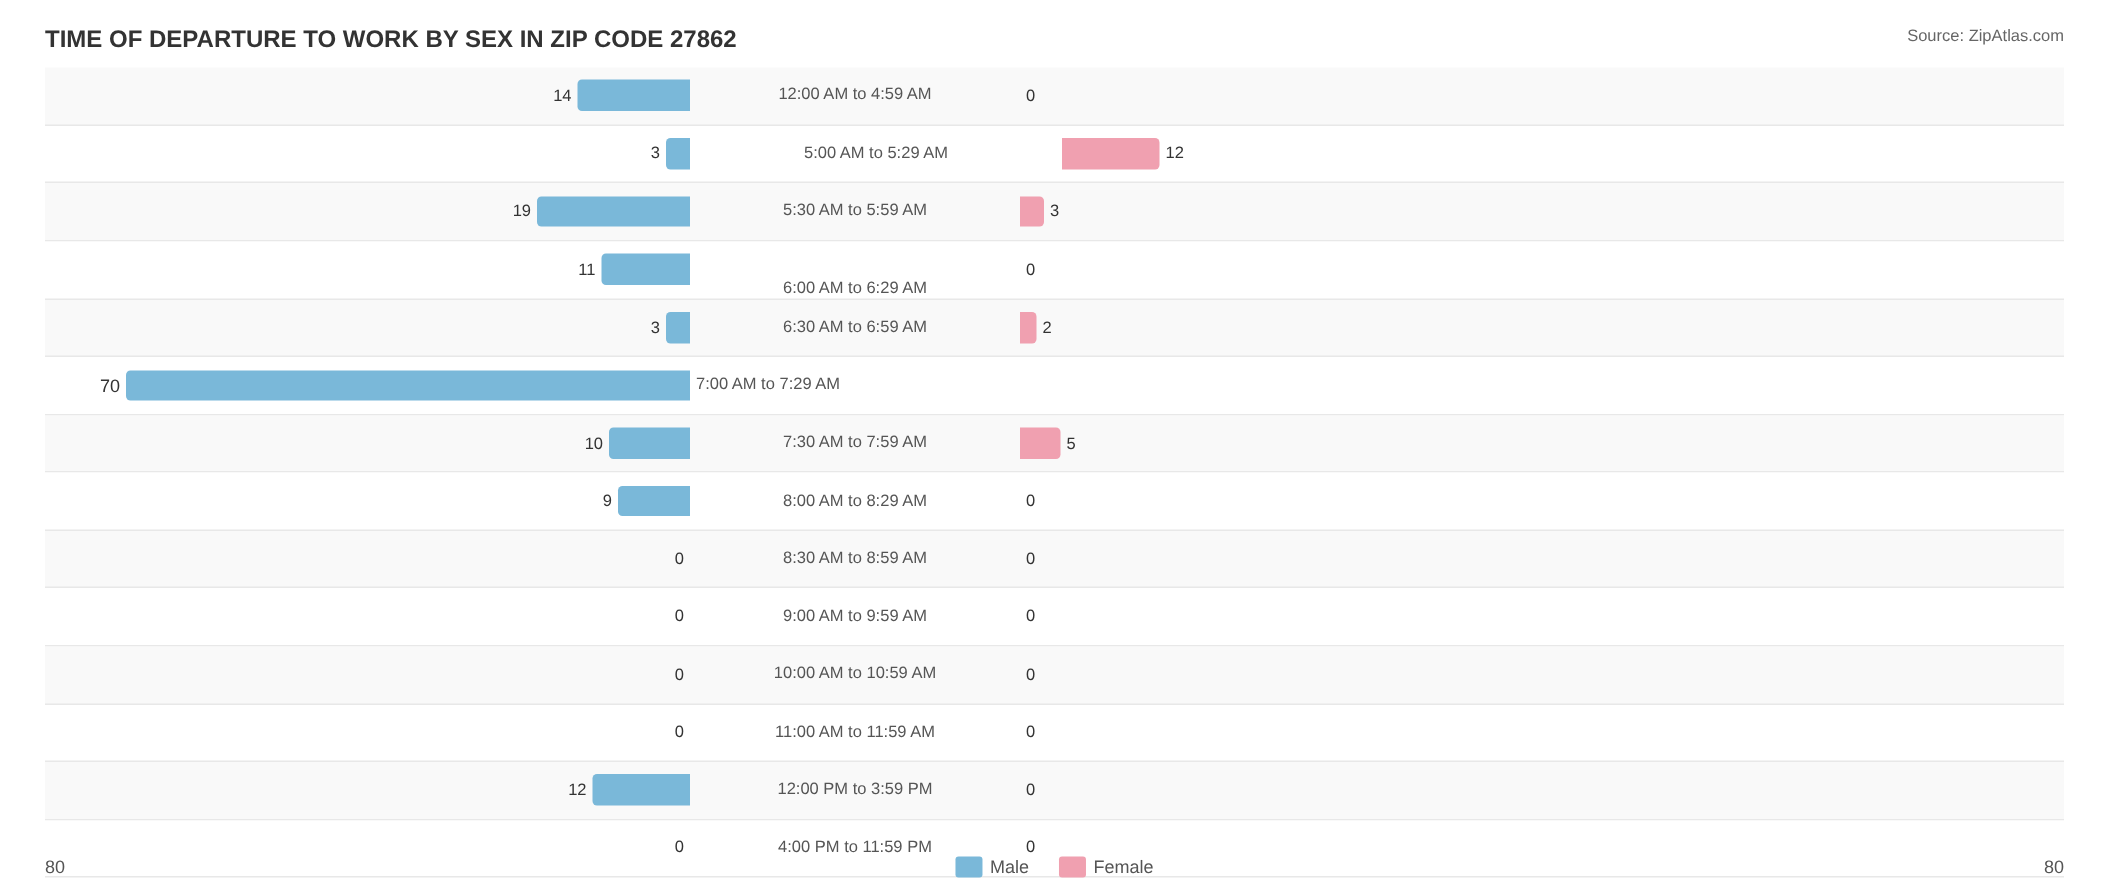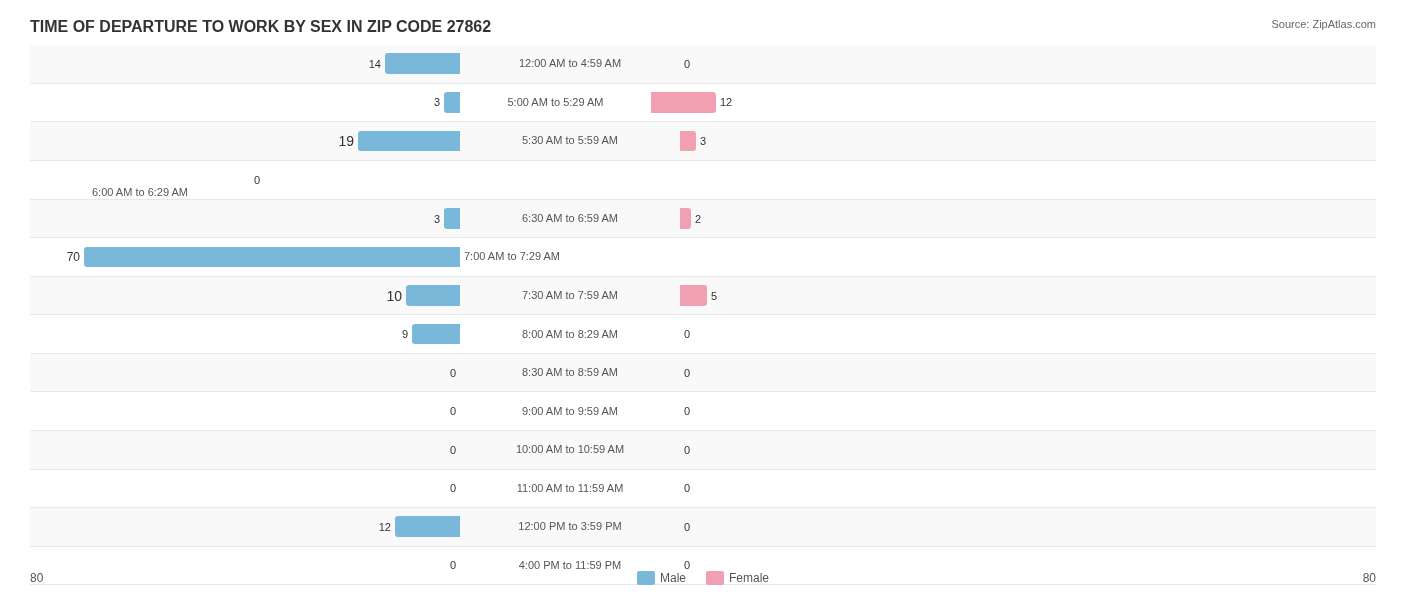--- a/index.html
+++ b/index.html
@@ -186,41 +186,46 @@
         <span class="bar-value-female" style="position:absolute;left:calc(100% + 4px);font-size:11px;color:#333;white-space:nowrap;">0</span>
       </div>
     </div>
   </div>
         <div class="bar-row">
     <div class="left-section" style="width:430px;">
       <div class="bar-male" style="width:16px; height:55%; background:#7ab8d9; border-radius:3px 0 0 3px; position:absolute; right:0;">
         <span class="bar-value-male" style="position:absolute;right:calc(100% + 4px);font-size:11px;color:#333;white-space:nowrap;">3</span>
       </div>
     </div>
-    <div class="label-section" style="width:191px;text-align:center;font-size:11px;color:#555;flex-shrink:0;">5:00 AM to 5:29 AM</div>
+    <div class="label-section" style="width:248px;text-align:center;font-size:11px;color:#555;flex-shrink:0;">5:00 AM to 5:29 AM</div>
     <div class="right-section" style="width:430px;">
       <div class="bar-female" style="width:65px; height:55%; background:#f0a0b0; border-radius:0 3px 3px 0; position:absolute; left:0;">
         <span class="bar-value-female" style="position:absolute;left:calc(100% + 4px);font-size:11px;color:#333;white-space:nowrap;">12</span>
       </div>
     </div>
   </div>
         <div class="bar-row">
     <div class="left-section" style="width:430px;">
       <div class="bar-male" style="width:102px; height:55%; background:#7ab8d9; border-radius:3px 0 0 3px; position:absolute; right:0;">
-        <span class="bar-value-male" style="position:absolute;right:calc(100% + 4px);font-size:14px;color:#333;white-space:nowrap;">19</span>
+        <span class="bar-value-male" style="position:absolute;right:calc(100% + 4px);font-size:11px;color:#333;white-space:nowrap;">19</span>
       </div>
     </div>
     <div class="label-section" style="width:220px;text-align:center;font-size:11px;color:#555;flex-shrink:0;">5:30 AM to 5:59 AM</div>
     <div class="right-section" style="width:430px;">
       <div class="bar-female" style="width:16px; height:55%; background:#f0a0b0; border-radius:0 3px 3px 0; position:absolute; left:0;">
         <span class="bar-value-female" style="position:absolute;left:calc(100% + 4px);font-size:11px;color:#333;white-space:nowrap;">3</span>
       </div>
     </div>
   </div>
         <div class="bar-row">
+    <div class="left-section" style="width:430px;">
+      <div class="bar-male" style="width:59px; height:55%; background:#7ab8d9; border-radius:3px 0 0 3px; position:absolute; right:0;">
+        <span class="bar-value-male" style="position:absolute;right:calc(100% + 4px);font-size:11px;color:#333;white-space:nowrap;">11</span>
+      </div>
+    </div>
     <div class="label-section" style="width:220px;text-align:center;font-size:11px;color:#555;flex-shrink:0;margin-top:25px;">6:00 AM to 6:29 AM</div>
     <div class="right-section" style="width:430px;">
       <div class="bar-female" style="width:0px; height:55%; background:#f0a0b0; border-radius:0 3px 3px 0; position:absolute; left:0;">
         <span class="bar-value-female" style="position:absolute;left:calc(100% + 4px);font-size:11px;color:#333;white-space:nowrap;">0</span>
       </div>
     </div>
   </div>
         <div class="bar-row">
     <div class="left-section" style="width:430px;">
       <div class="bar-male" style="width:16px; height:55%; background:#7ab8d9; border-radius:3px 0 0 3px; position:absolute; right:0;">
@@ -238,21 +243,21 @@
     <div class="left-section" style="width:430px;">
       <div class="bar-male" style="width:376px; height:55%; background:#7ab8d9; border-radius:3px 0 0 3px; position:absolute; right:0;">
         <span class="bar-value-male" style="position:absolute;right:calc(100% + 4px);font-size:12px;color:#333;white-space:nowrap;">70</span>
       </div>
     </div>
     <div class="label-section" style="width:220px;text-align:left;font-size:11px;color:#555;flex-shrink:0;">7:00 AM to 7:29 AM</div>
   </div>
         <div class="bar-row">
     <div class="left-section" style="width:430px;">
       <div class="bar-male" style="width:54px; height:55%; background:#7ab8d9; border-radius:3px 0 0 3px; position:absolute; right:0;">
-        <span class="bar-value-male" style="position:absolute;right:calc(100% + 4px);font-size:14px;color:#333;white-space:nowrap;">10</span>
+        <span class="bar-value-male" style="position:absolute;right:calc(100% + 4px);font-size:11px;color:#333;white-space:nowrap;">10</span>
       </div>
     </div>
     <div class="label-section" style="width:220px;text-align:center;font-size:11px;color:#555;flex-shrink:0;">7:30 AM to 7:59 AM</div>
     <div class="right-section" style="width:430px;">
       <div class="bar-female" style="width:27px; height:55%; background:#f0a0b0; border-radius:0 3px 3px 0; position:absolute; left:0;">
         <span class="bar-value-female" style="position:absolute;left:calc(100% + 4px);font-size:11px;color:#333;white-space:nowrap;">5</span>
       </div>
     </div>
   </div>
         <div class="bar-row">

